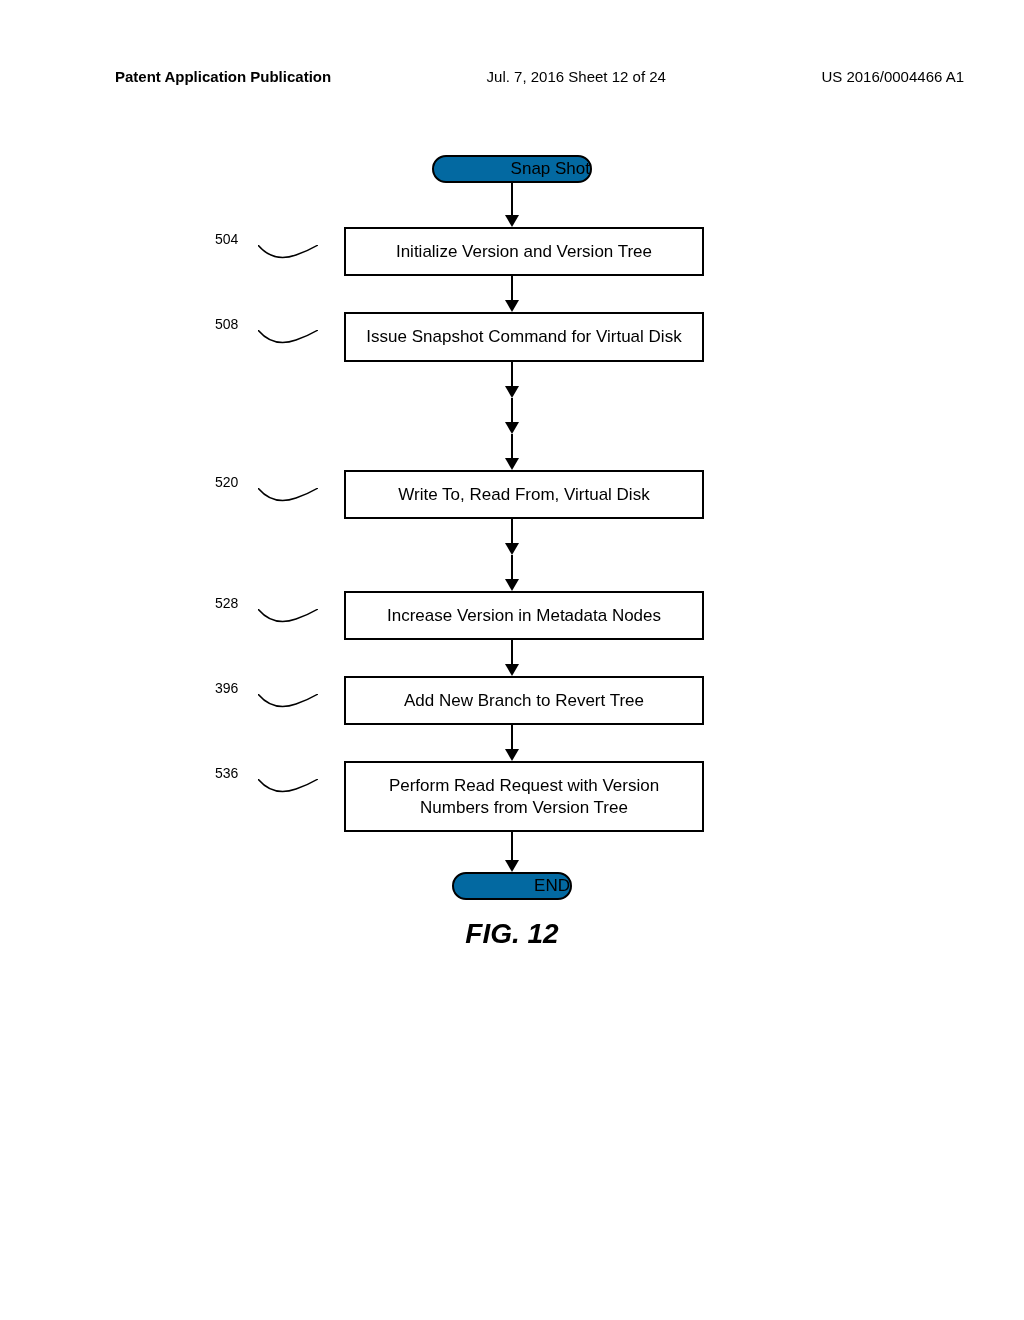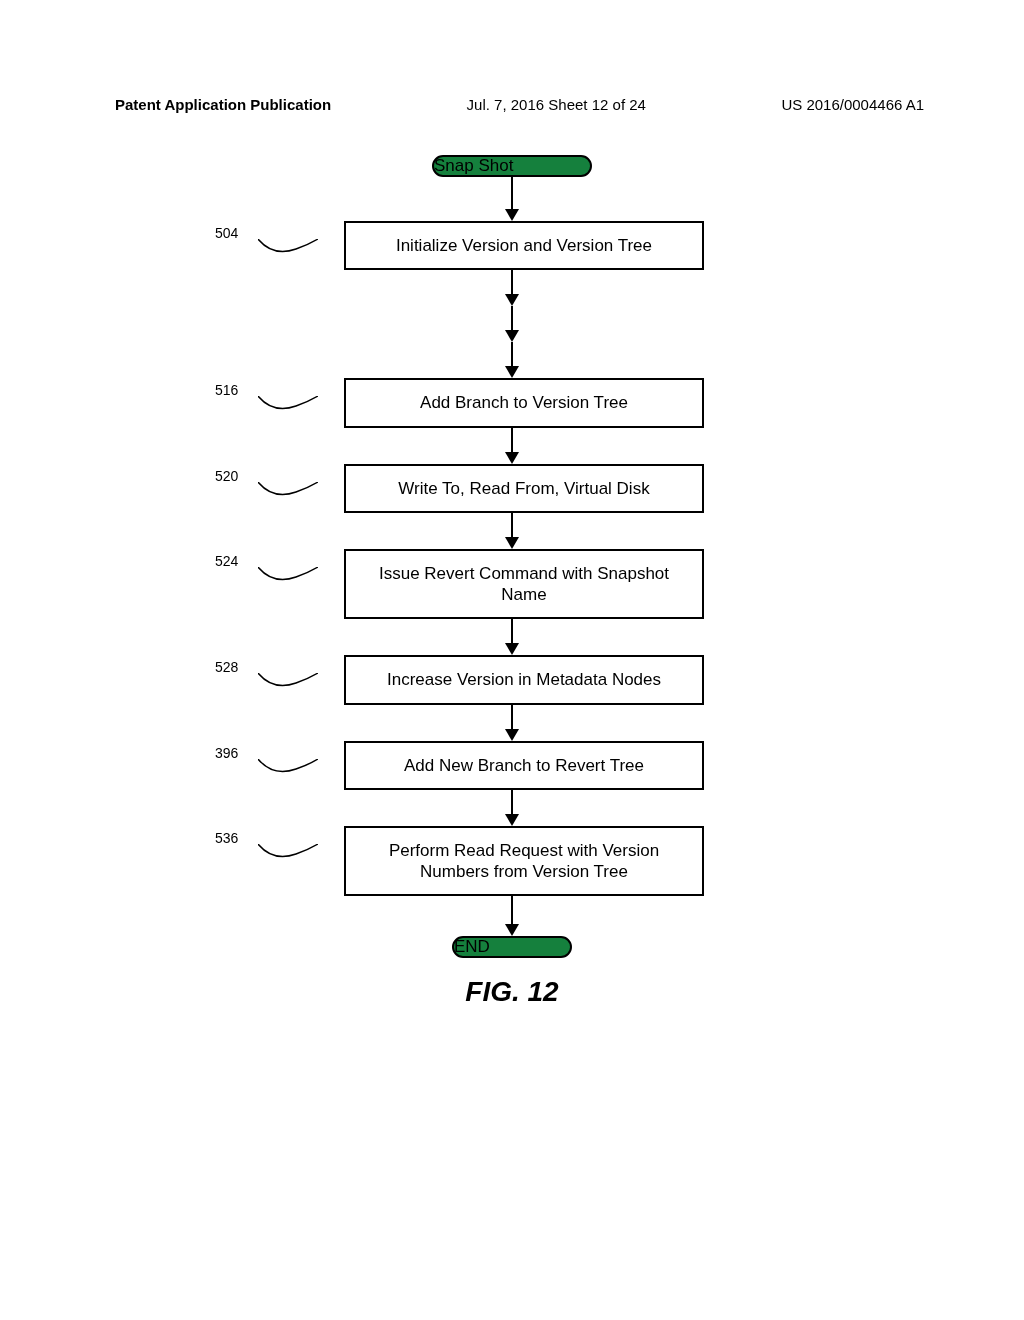--- a/index.html
+++ b/index.html
@@ -6,50 +6,50 @@
     body {
       width: 1024px;
       height: 1320px;
       background: #fff;
       font-family: Arial, Helvetica, sans-serif;
       color: #000;
       position: relative;
     }
     .header {
       position: absolute;
-      top: 96px;
+      top: 68px;
       left: 0;
       right: 0;
       display: flex;
       justify-content: space-between;
-      padding: 0 100px 0 115px;
+      padding: 0 60px 0 115px;
       font-size: 15px;
     }
     .header-left { font-weight: bold; }
     .header-center {}
     .header-right {}
     .diagram {
       position: absolute;
       top: 155px;
       left: 0;
       right: 0;
       display: flex;
       flex-direction: column;
       align-items: center;
     }
     .terminator {
       width: 160px;
-      height: 22px;
+      height: 28px;
       border: 2px solid #000;
       border-radius: 20px;
       display: flex;
       align-items: center;
-      justify-content: flex-start;
+      justify-content: flex-end;
       font-size: 17px;
-      background: #15803d;
+      background: #0369a1;
     }
     .arrow-wrap {
       display: flex;
       flex-direction: column;
       align-items: center;
     }
     .arrow-line {
       width: 2px;
       background: #000;
     }
@@ -130,41 +130,41 @@
     <div class="step-box one-line">
       <span>Initialize Version and Version Tree</span>
     </div>
   </div>
 
   <div class="arrow-wrap">
       <div class="arrow-line" style="height:26px"></div>
       <div class="arrow-head"></div>
     </div>
 
-
-  <div class="arrow-wrap">
-      <div class="arrow-line" style="height:26px"></div>
-      <div class="arrow-head"></div>
-    </div>
-
-
-  <div class="arrow-wrap">
-      <div class="arrow-line" style="height:26px"></div>
-      <div class="arrow-head"></div>
-    </div>
-
-  <div class="step-row">
-    <span class="label">516</span>
-    <svg class="connector" viewBox="0 0 60 22">
-        <path d="M0 0 Q 15 18 38 10 Q 50 6 60 0" fill="none" stroke="#000" stroke-width="1.5"></path>
-      </svg>
-    <div class="step-box one-line">
-      <span>Add Branch to Version Tree</span>
-    </div>
-  </div>
+  <div class="step-row">
+    <span class="label">508</span>
+    <svg class="connector" viewBox="0 0 60 22">
+        <path d="M0 0 Q 15 18 38 10 Q 50 6 60 0" fill="none" stroke="#000" stroke-width="1.5"></path>
+      </svg>
+    <div class="step-box one-line">
+      <span>Issue Snapshot Command for Virtual Disk</span>
+    </div>
+  </div>
+
+  <div class="arrow-wrap">
+      <div class="arrow-line" style="height:26px"></div>
+      <div class="arrow-head"></div>
+    </div>
+
+
+  <div class="arrow-wrap">
+      <div class="arrow-line" style="height:26px"></div>
+      <div class="arrow-head"></div>
+    </div>
+
 
   <div class="arrow-wrap">
       <div class="arrow-line" style="height:26px"></div>
       <div class="arrow-head"></div>
     </div>
 
   <div class="step-row">
     <span class="label">520</span>
     <svg class="connector" viewBox="0 0 60 22">
         <path d="M0 0 Q 15 18 38 10 Q 50 6 60 0" fill="none" stroke="#000" stroke-width="1.5"></path>
@@ -172,29 +172,20 @@
     <div class="step-box one-line">
       <span>Write To, Read From, Virtual Disk</span>
     </div>
   </div>
 
   <div class="arrow-wrap">
       <div class="arrow-line" style="height:26px"></div>
       <div class="arrow-head"></div>
     </div>
 
-  <div class="step-row">
-    <span class="label">524</span>
-    <svg class="connector" viewBox="0 0 60 22">
-        <path d="M0 0 Q 15 18 38 10 Q 50 6 60 0" fill="none" stroke="#000" stroke-width="1.5"></path>
-      </svg>
-    <div class="step-box two-line">
-      <span>Issue Revert Command with Snapshot Name</span>
-    </div>
-  </div>
 
   <div class="arrow-wrap">
       <div class="arrow-line" style="height:26px"></div>
       <div class="arrow-head"></div>
     </div>
 
   <div class="step-row">
     <span class="label">528</span>
     <svg class="connector" viewBox="0 0 60 22">
         <path d="M0 0 Q 15 18 38 10 Q 50 6 60 0" fill="none" stroke="#000" stroke-width="1.5"></path>

